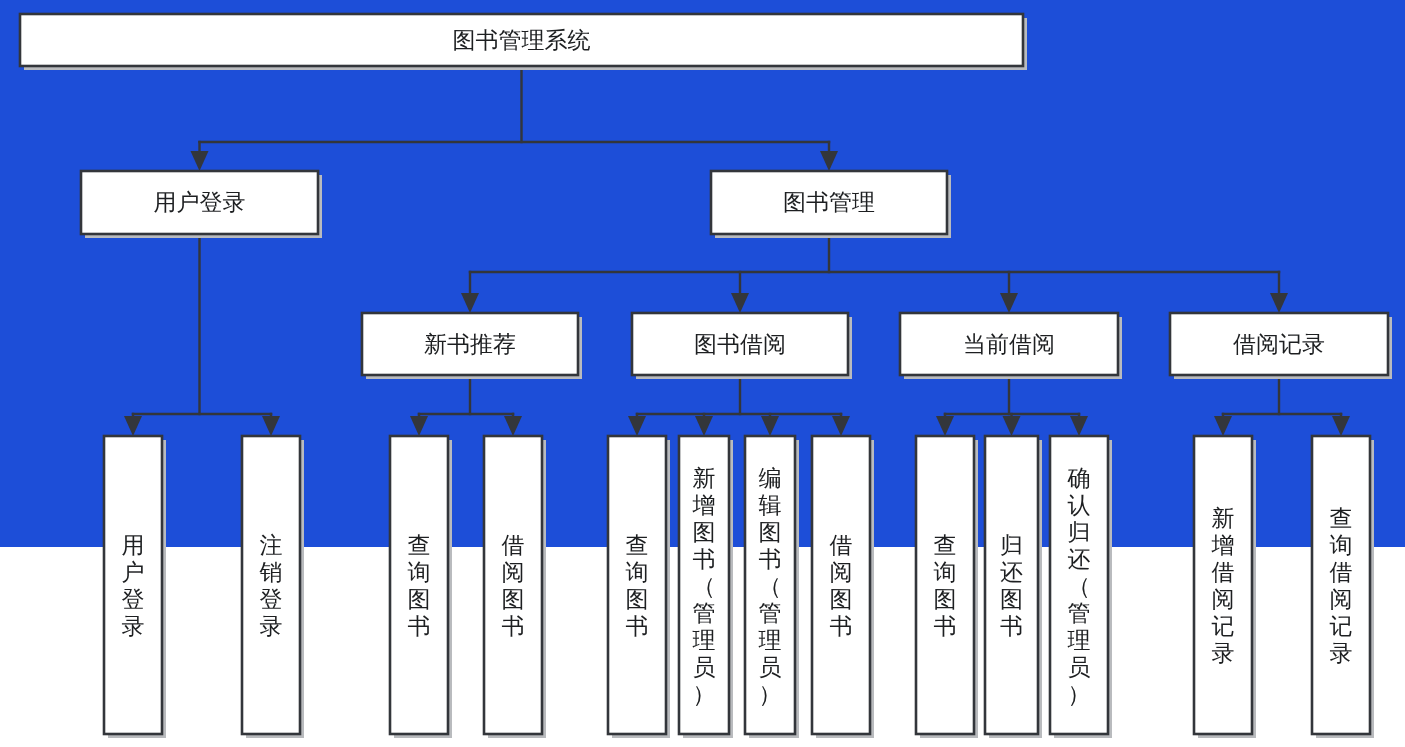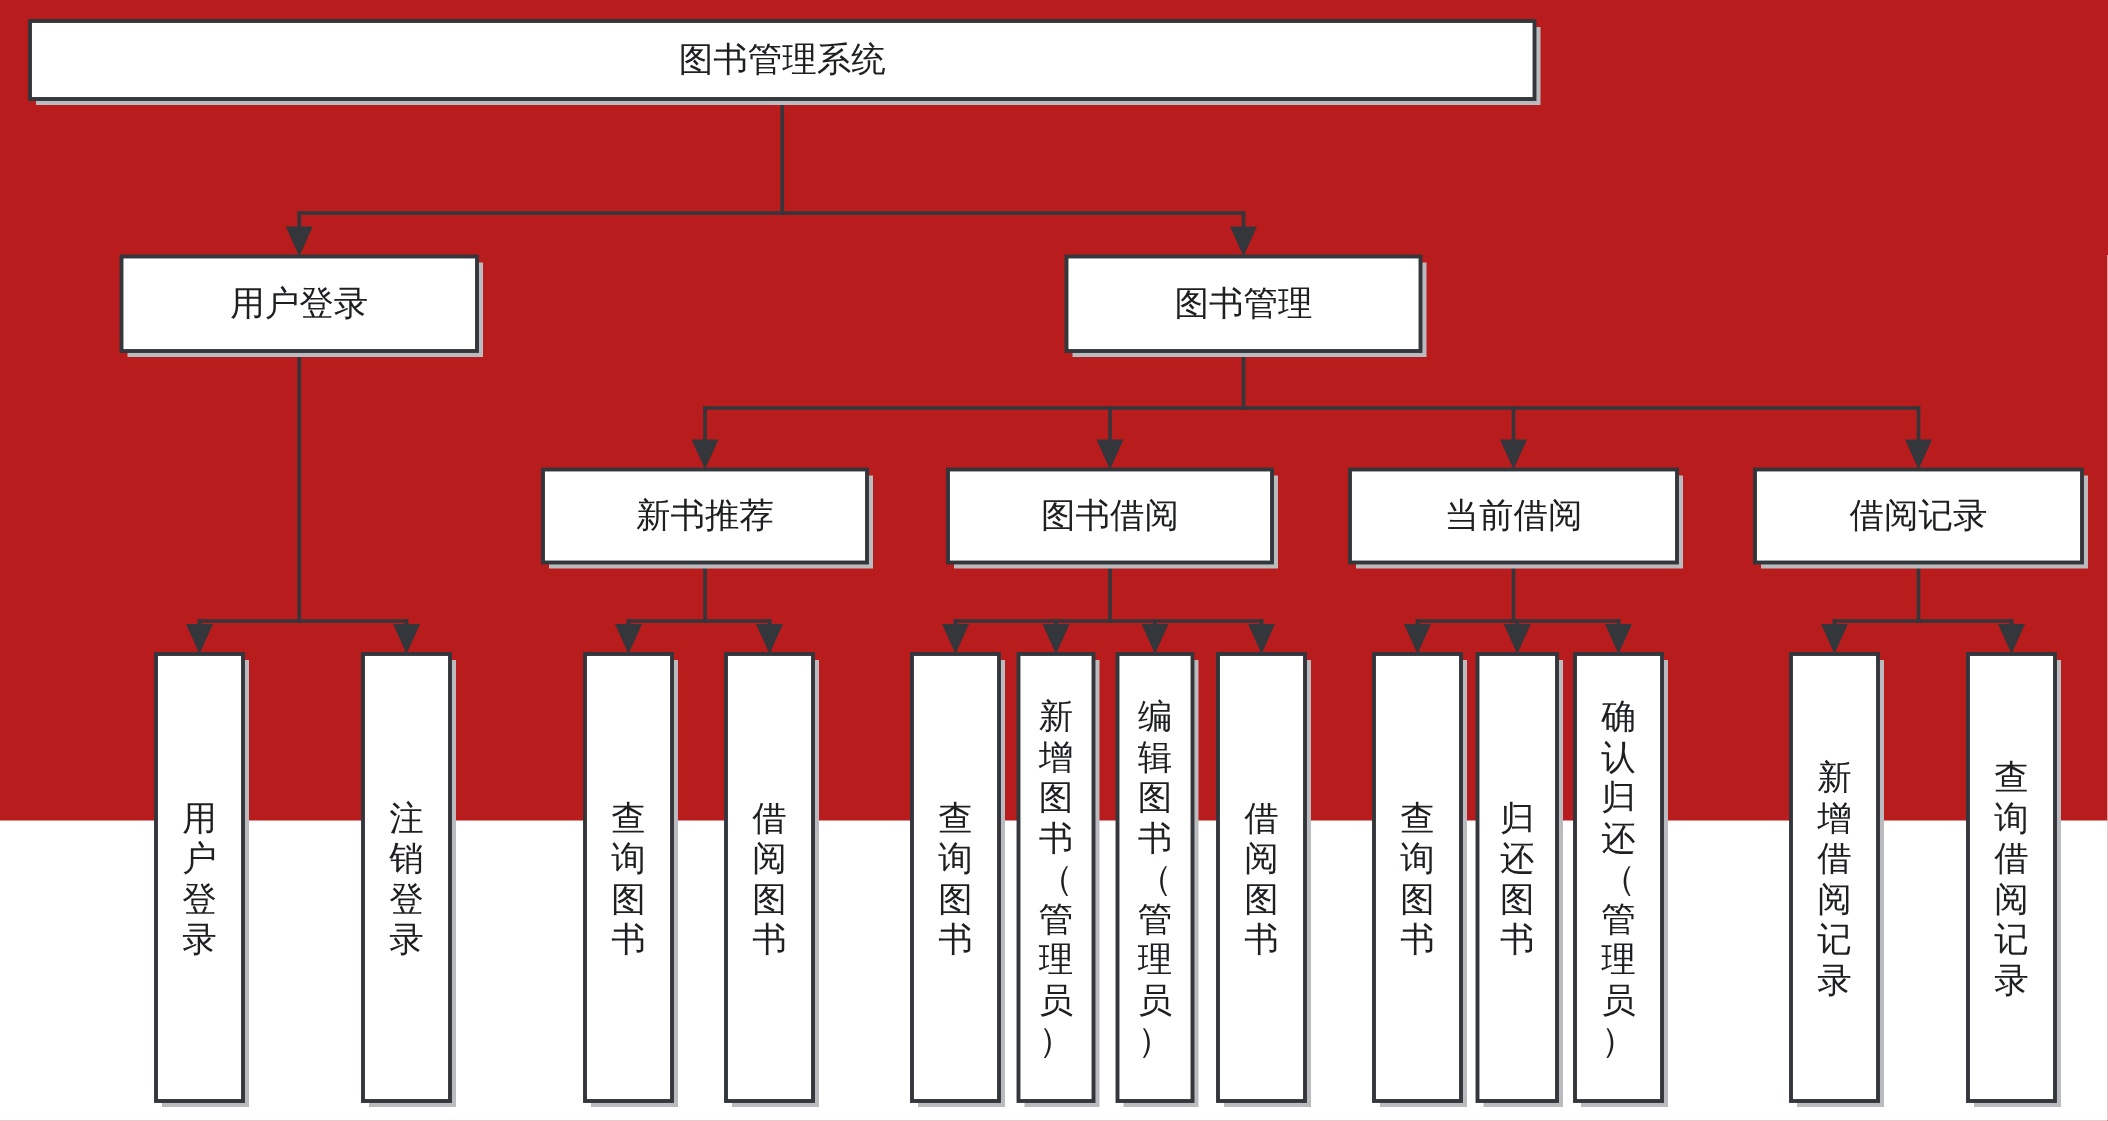--- a/index.html
+++ b/index.html
@@ -10,21 +10,21 @@
   body {
     width: 1405px;
     height: 747px;
     font-family: "DejaVu Sans", "Liberation Sans", sans-serif;
     overflow: hidden;
   }
   #diagram-root {
     position: relative;
     width: 1405px;
     height: 547px;
-    background: #b91c1c;
+    background: #1d4ed8;
   }
   svg.flow {
     position: absolute;
     top: 0; left: 0;
     width: 1405px;
     height: 747px;
   }
   .node-box {
     fill: #ffffff;
     stroke: #33363b;

